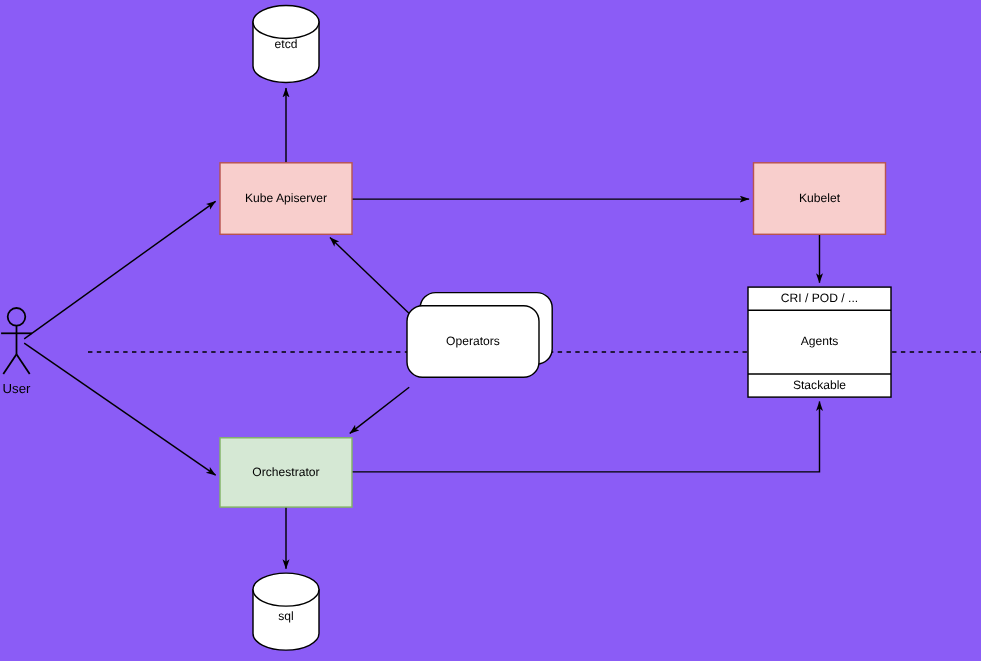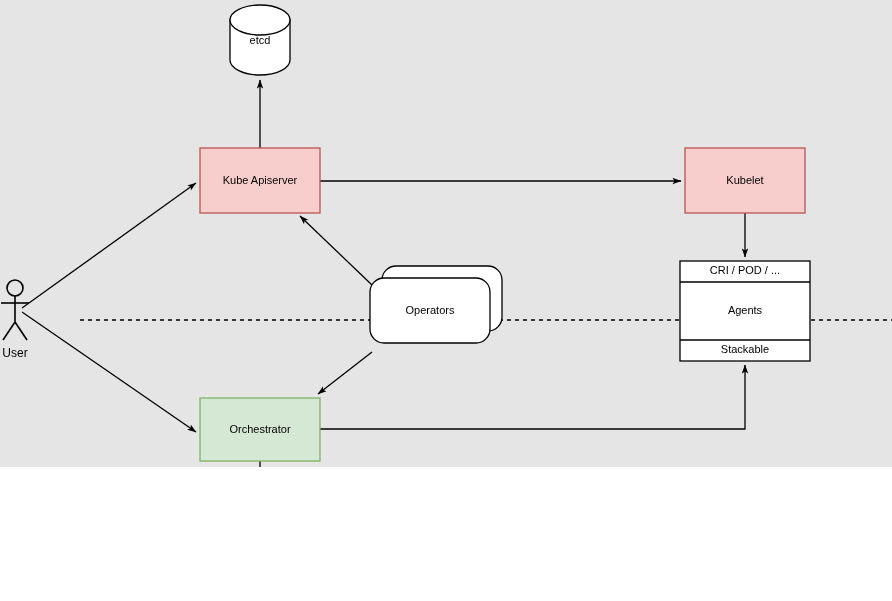--- a/index.html
+++ b/index.html
@@ -6,22 +6,22 @@
     margin: 0;
     padding: 0;
     background: #ffffff;
   }
   body {
     font-family: "Liberation Sans", sans-serif;
   }
   #canvas {
     position: relative;
     width: 892px;
-    height: 467px;
-    background: #e5e5e5;
+    height: 601px;
+    background: #8b5cf6;
     overflow: hidden;
   }
   #diagram-svg {
     position: absolute;
     left: 0;
     top: 0;
     width: 892px;
     height: 601px;
   }
   .node-label {

